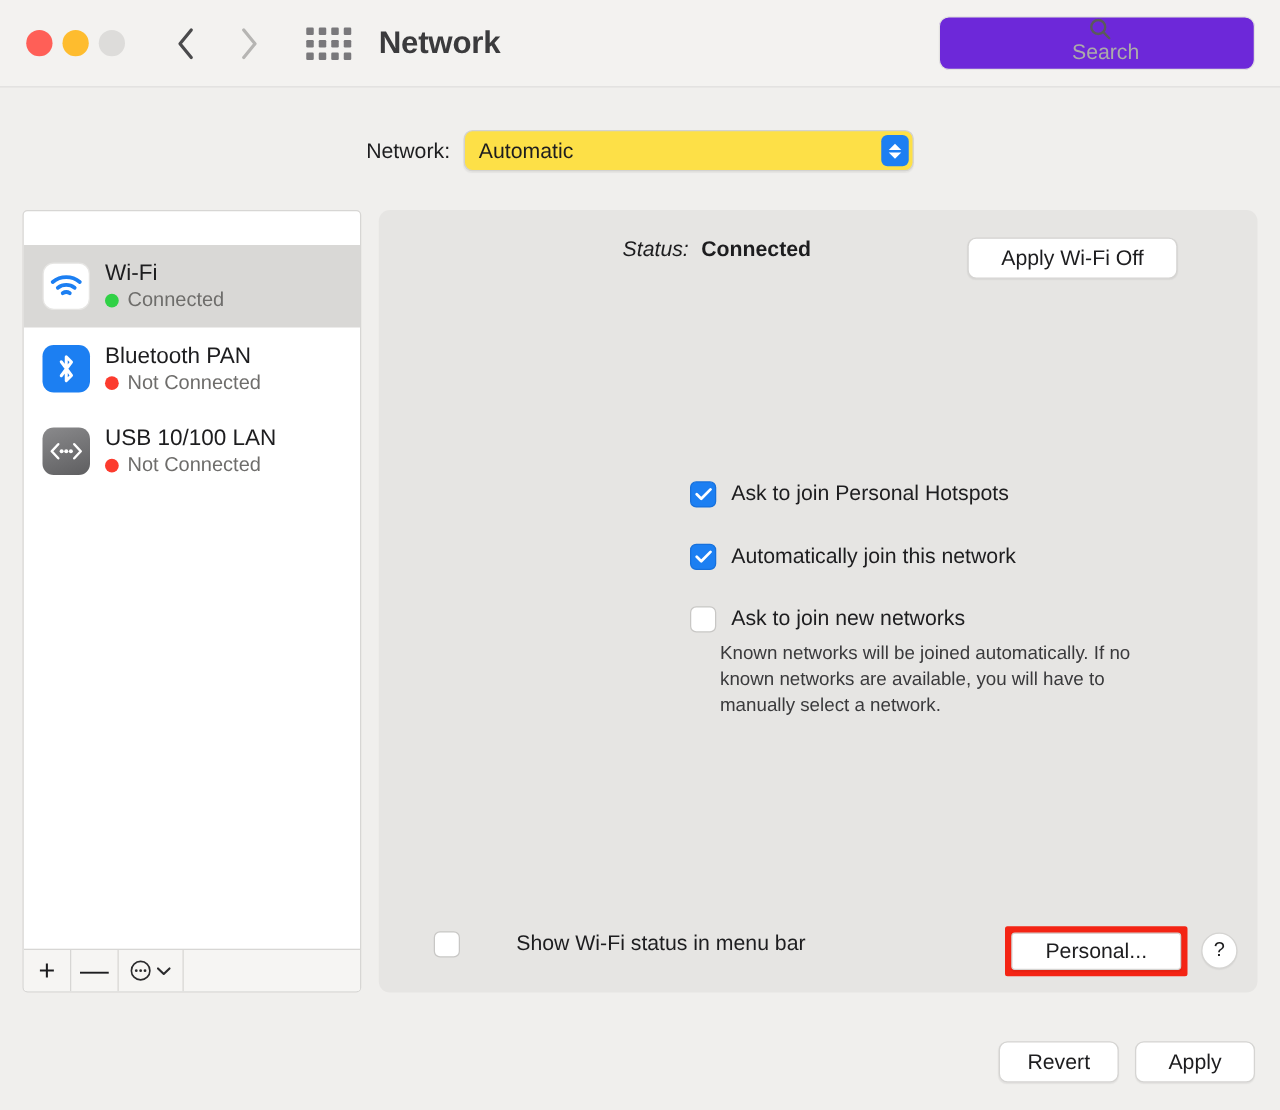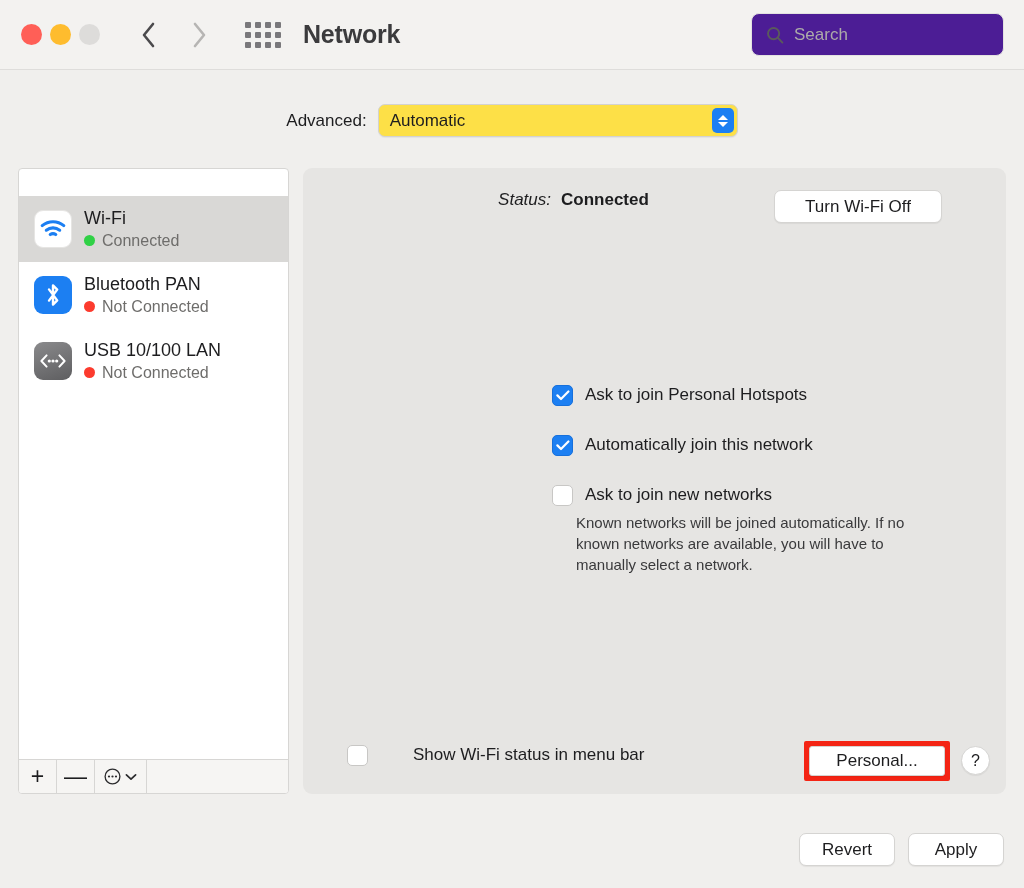--- a/index.html
+++ b/index.html
@@ -81,26 +81,27 @@
     color: #3B3B3D;
     letter-spacing: -0.2px;
   }
 
   .search-box {
     position: absolute;
     right: 20px;
     top: 13px;
     width: 253px;
     height: 43px;
-    background: #4c1d95;
+    background: #6d28d9;
     border: 1px solid #E3E2E0;
     border-radius: 8px;
     display: flex;
     align-items: center;
     padding-left: 14px;
+    flex-direction: column;
   }
   .search-icon { margin-right: 10px; display:block; }
   .search-placeholder {
     font-size: 17px;
     color: #ACABA9;
   }
 
   
   .location-row {
     position: absolute;
@@ -450,21 +451,21 @@
     <div class="search-box">
       <svg class="search-icon" width="18" height="18" viewBox="0 0 18 18" aria-hidden="true">
         <circle cx="7.6" cy="7.6" r="5.6" fill="none" stroke="#5A5A5C" stroke-width="1.9"></circle>
         <line x1="11.7" y1="11.7" x2="16.4" y2="16.6" stroke="#5A5A5C" stroke-width="1.9" stroke-linecap="round"></line>
       </svg>
       <span class="search-placeholder">Search</span>
     </div>
   </div>
 
   <div class="location-row">
-    <span class="location-label">Advanced:</span>
+    <span class="location-label">Network:</span>
     <div class="popup-button">
       <span class="value">Automatic</span>
       <div class="stepper">
         <div class="chev-up"></div>
         <div class="chev-down"></div>
       </div>
     </div>
   </div>
 
   <div class="sidebar">
@@ -545,21 +546,21 @@
     </div>
   </div>
 
   <div class="content-panel">
 
     <div class="row-status">
       <span class="label-right status-label">Status:</span>
       <span class="status-value">Connected</span>
     </div>
 
-    <button class="btn turn-wifi-btn">Turn Wi-Fi Off</button>
+    <button class="btn turn-wifi-btn">Apply Wi-Fi Off</button>
 
 
     <div class="checkbox-group">
 
       <div class="cb-row">
         <div class="checkbox on">
           <svg width="14" height="11" viewBox="0 0 14 11" aria-hidden="true">
             <polyline points="1.4,5.4 5,9 12.4,1.5" fill="none" stroke="#FFFFFF" stroke-width="2.2" stroke-linecap="round" stroke-linejoin="round"></polyline>
           </svg>
         </div>

